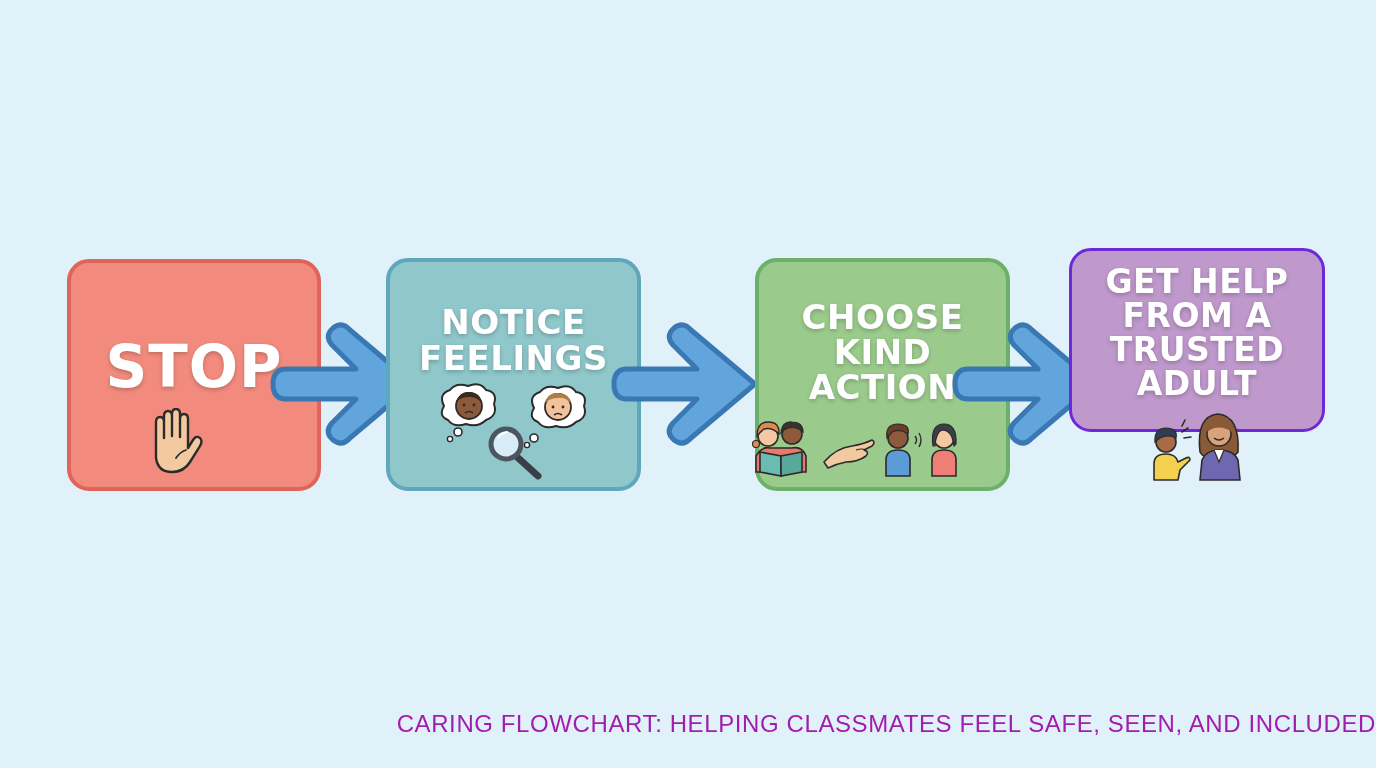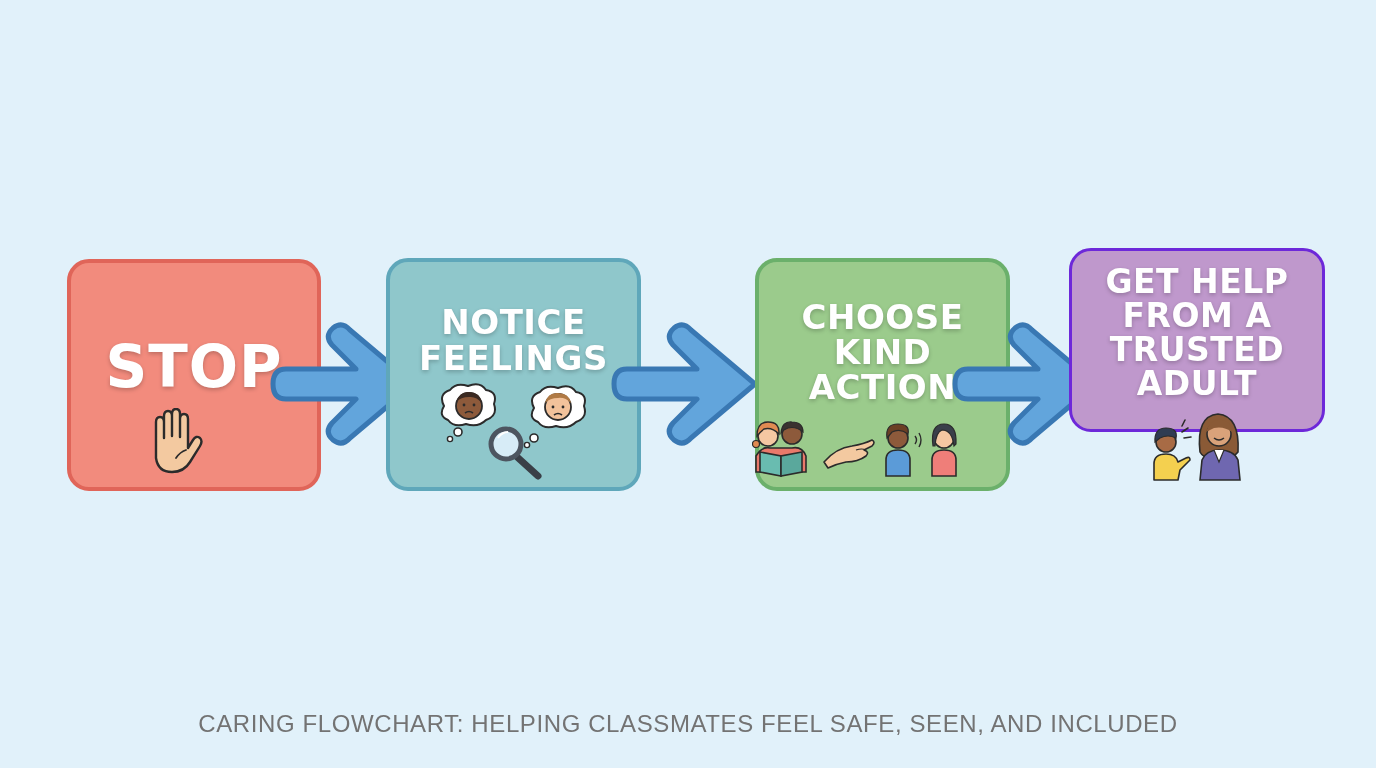--- a/index.html
+++ b/index.html
@@ -29,22 +29,22 @@
   #box-notice { left:386px; top:258px; width:255px; height:233px; background:#8fc7cb; border:4px solid #5fa7ba; }
   #box-notice .label { font-size:34px; line-height:36px; margin-top:42px; }
   #box-choose { left:727px; top:258px; width:255px; height:233px; background:#9bcb8c; border:4px solid #6bb06b;margin-left:28px; }
   #box-choose .label { font-size:34px; line-height:35px; margin-top:38px; }
   #box-help { left:1069px; top:248px; width:256px; height:184px; background:#bf98cc; border:3px solid #6d28d9; }
   #box-help .label { font-size:33px; line-height:34px; margin-top:14px; }
   .arrow { position:absolute; }
   .icons { position:absolute; }
   #caption {
     position:absolute; left:0; top:710px; width:1376px;
-    text-align:center;
-    color:#737373;
+    text-align:right;
+    color:#a21caf;
     font-family:"Liberation Sans", sans-serif;
     font-size:24px;
     letter-spacing:0.6px;
   }
 </style>
 </head>
 <body>
 
 <div class="box" id="box-stop">
   <div class="label">STOP</div>

